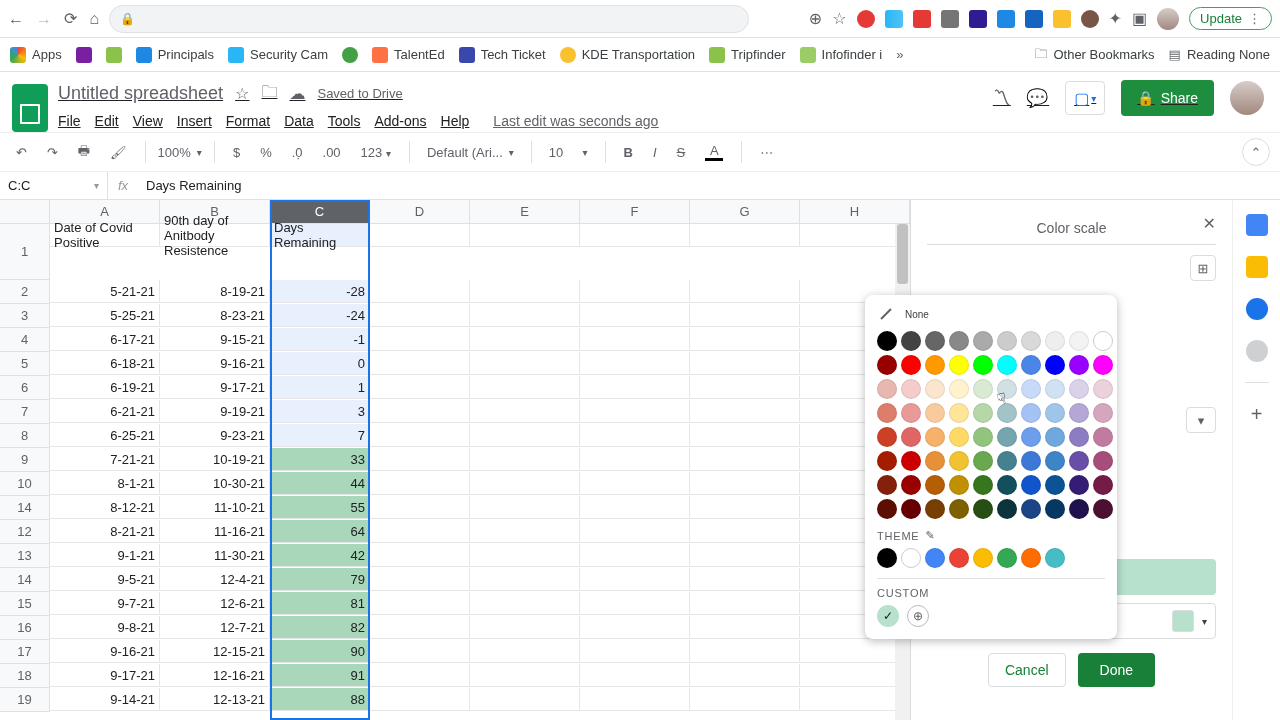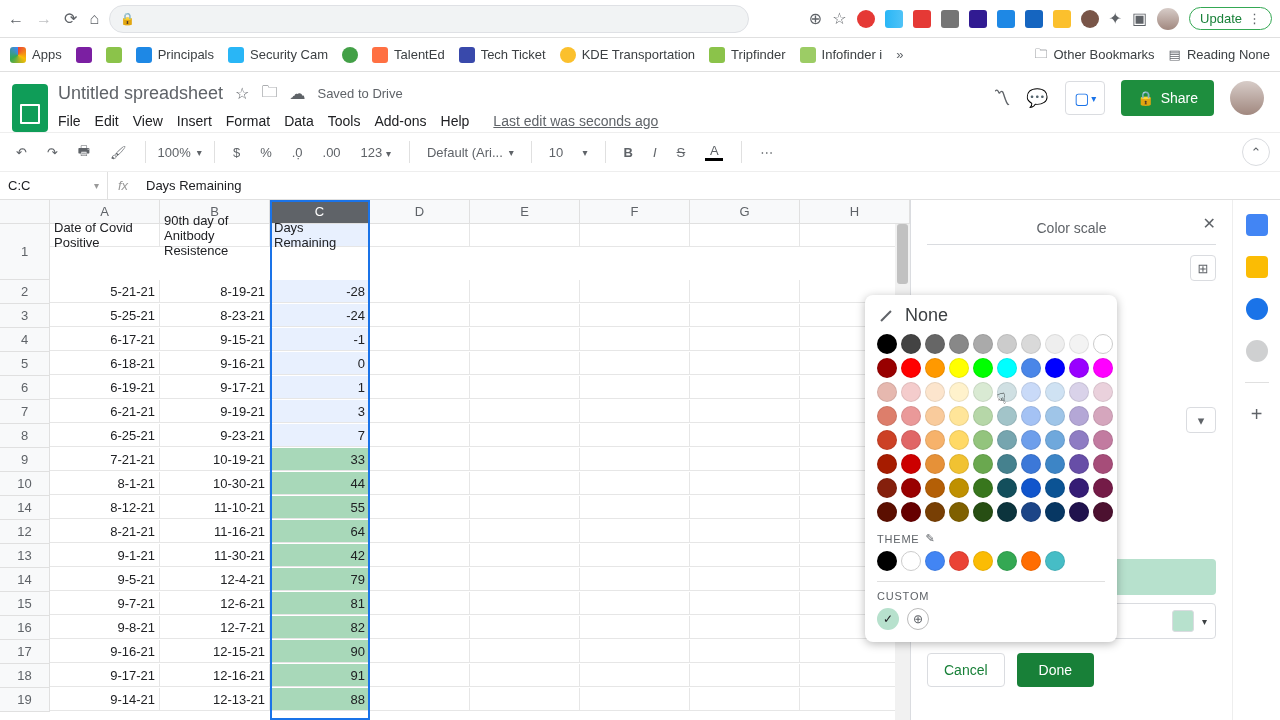--- a/index.html
+++ b/index.html
@@ -24,21 +24,21 @@
   .chrome-bar .right-icons{margin-left:auto;display:flex;gap:10px;align-items:center;}
   .chrome-bar .right-icons .ico{width:18px;height:18px;border-radius:3px;}
   .update-btn{border:1px solid #34a853;color:#188038;border-radius:15px;padding:3px 10px;font-size:13px;display:flex;align-items:center;gap:6px;}
   .avatar-sm{width:22px;height:22px;border-radius:50%;background:linear-gradient(#d7ccc8,#a1887f);}
   
   .bm-bar{height:34px;border-bottom:1px solid #e0e0e0;display:flex;align-items:center;padding:0 10px;gap:14px;font-size:13px;color:#3c4043;}
   .bm{display:flex;align-items:center;gap:6px;cursor:pointer;}
   .bm .bico{width:16px;height:16px;border-radius:3px;}
   .bm-bar .rbm{margin-left:auto;display:flex;gap:14px;}
   
-  .docs-header{display:flex;align-items:flex-start;padding:8px 16px 0 12px;gap:10px;}
+  .docs-header{display:flex;align-items:flex-start;padding:8px 16px 0 12px;gap:10px;text-decoration:underline;}
   .sheets-logo{width:36px;height:48px;background:#0f9d58;border-radius:4px;position:relative;margin-top:4px;}
   .sheets-logo::after{content:"";position:absolute;left:8px;right:8px;top:20px;bottom:8px;border:2px solid #fff;border-radius:1px;}
   .title-area{display:flex;flex-direction:column;}
   .title-row{display:flex;align-items:center;gap:12px;color:#5f6368;}
   .title{font-size:18px;color:#5f6368;}
   .menus{display:flex;gap:14px;font-size:14px;color:#202124;margin-top:6px;align-items:center;}
   .menus .lastedit{color:#5f6368;text-decoration:underline;margin-left:10px;cursor:pointer;}
   .header-right{margin-left:auto;display:flex;align-items:center;gap:16px;}
   .present-btn{width:40px;height:34px;border:1px solid var(--border);border-radius:4px;display:flex;align-items:center;justify-content:center;color:#1a73e8;gap:2px;}
   .share-btn{background:var(--green2);color:#fff;border-radius:4px;height:36px;padding:0 16px;display:flex;align-items:center;gap:6px;font-size:14px;font-weight:500;}
@@ -72,30 +72,30 @@
   .sel-border{position:absolute;border:2px solid #1a73e8;pointer-events:none;}
   
   .format-pane{width:322px;border-left:1px solid var(--border);height:540px;padding:12px 16px;position:relative;}
   .format-pane h2{font-size:16px;font-weight:400;margin:2px 0 12px;color:var(--panel-title);}
   .pane-close{position:absolute;right:16px;top:14px;color:#5f6368;cursor:pointer;font-size:16px;}
   .pane-tabs{display:flex;border-bottom:1px solid var(--border);margin-bottom:10px;}
   .pane-tabs div{flex:1;text-align:center;padding:8px 0;font-size:14px;color:#5f6368;cursor:pointer;}
   .pane-tabs .active{color:#188038;border-bottom:2px solid #188038;font-weight:500;}
   .style-row{display:flex;gap:8px;align-items:center;border:1px solid var(--border);border-radius:4px;padding:6px 8px;}
   .style-row .fill-preview{width:22px;height:22px;border-radius:3px;background:#b7e1cd;border:1px solid var(--border);margin-left:auto;}
-  .done-row{display:flex;justify-content:flex-start;gap:12px;margin-top:14px;}
+  .done-row{display:flex;justify-content:center;gap:12px;margin-top:14px;}
   .btn-cancel{color:#188038;background:transparent;border:1px solid var(--border);border-radius:4px;padding:8px 16px;font-size:14px;cursor:pointer;}
   .btn-done{background:#188038;color:#fff;border:none;border-radius:4px;padding:8px 22px;font-size:14px;cursor:pointer;}
   .sample-box{height:36px;background:#b7e1cd;border-radius:4px;margin:10px 0 8px;}
   
   .right-rail{width:48px;border-left:1px solid #eee;display:flex;flex-direction:column;align-items:center;gap:20px;padding-top:14px;}
   .rail-ico{width:22px;height:22px;border-radius:4px;}
   
   .color-pop{position:absolute;left:865px;top:295px;width:252px;background:#fff;border-radius:8px;box-shadow:0 2px 10px rgba(0,0,0,.28);padding:10px 12px 12px;z-index:50;}
-  .none-row{display:flex;align-items:center;gap:10px;font-size:18px;color:#3c4043;margin-bottom:8px;cursor:pointer;}
+  .none-row{display:flex;align-items:center;gap:10px;font-size:10px;color:#3c4043;margin-bottom:8px;cursor:pointer;}
   .none-row .noico{width:18px;height:18px;position:relative;}
   .none-row .noico::before{content:"";position:absolute;left:2px;right:2px;top:8px;height:2px;background:#5f6368;transform:rotate(-45deg);}
   .swatch-grid{display:grid;grid-template-columns:repeat(10,20px);gap:4px;margin-bottom:10px;}
   .sw{width:20px;height:20px;border-radius:50%;cursor:pointer;border:1px solid rgba(0,0,0,.08);}
   .section-lbl{font-size:11px;letter-spacing:.8px;color:#5f6368;margin:4px 0 6px;display:flex;align-items:center;gap:6px;}
   .theme-row{display:flex;gap:4px;margin-bottom:10px;}
   .custom-row{display:flex;gap:8px;align-items:center;}
   .custom-sw{width:22px;height:22px;border-radius:50%;display:flex;align-items:center;justify-content:center;font-size:12px;}
   .cursor-hand{position:absolute;left:997px;top:390px;font-size:15px;color:#000;z-index:60;pointer-events:none;transform:rotate(-10deg);}
   

